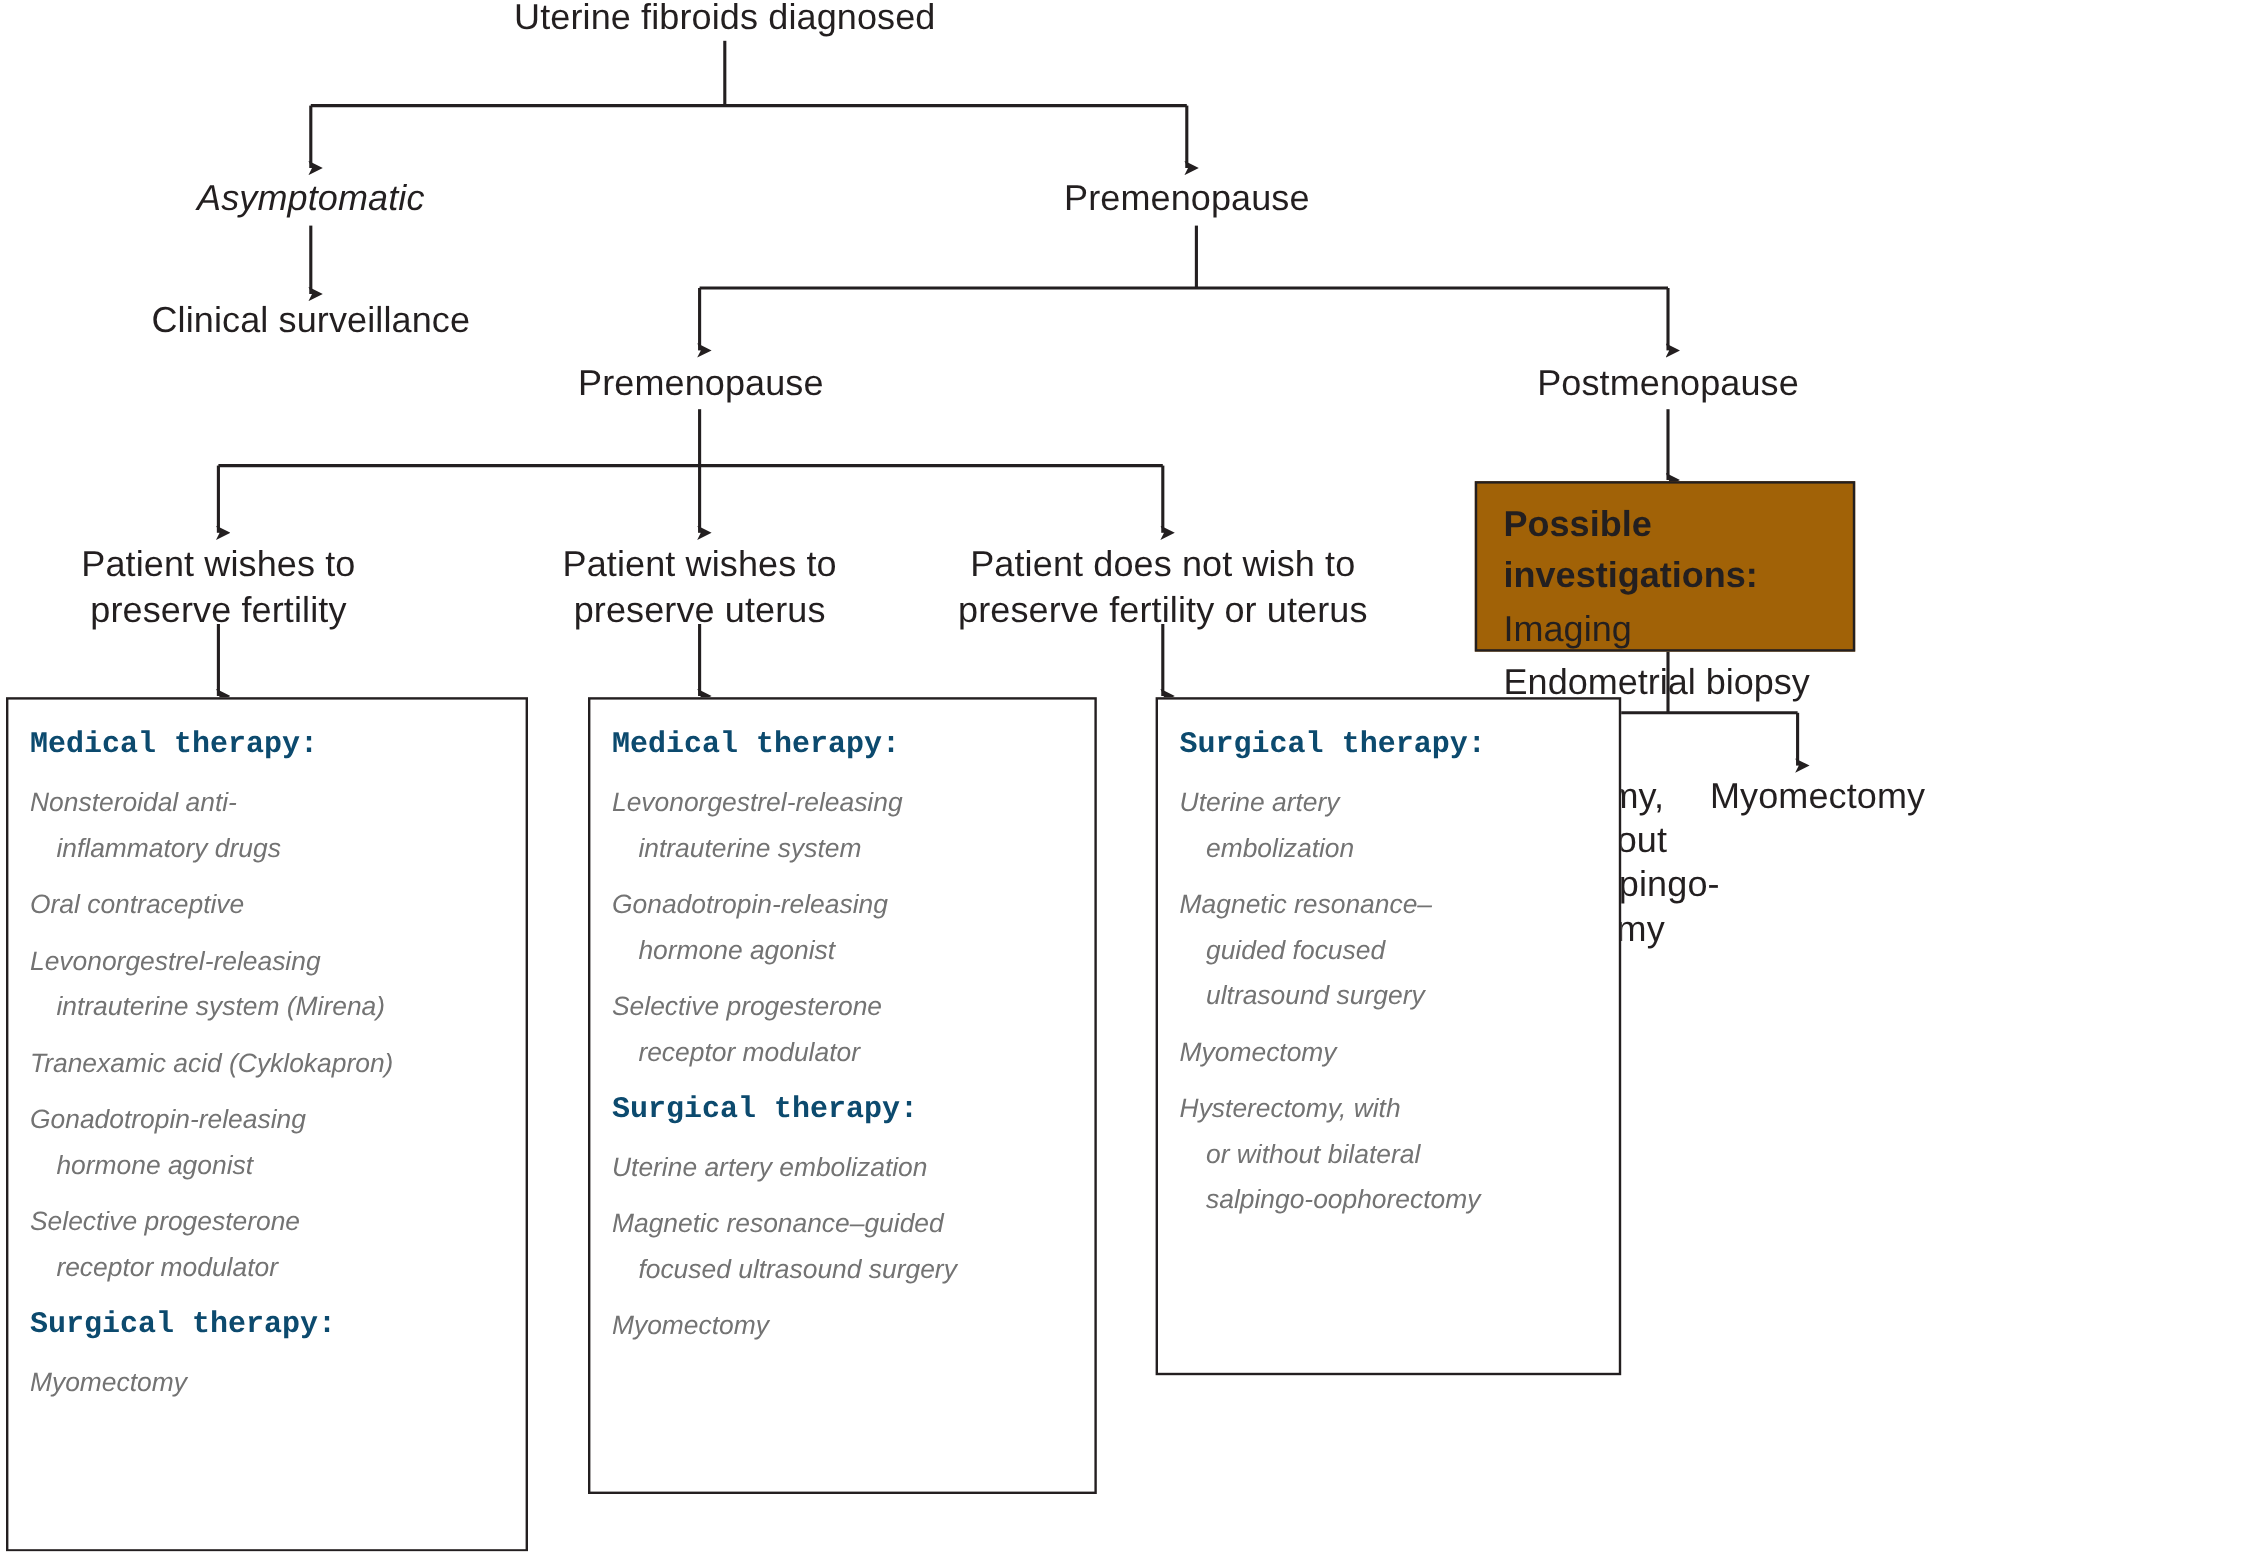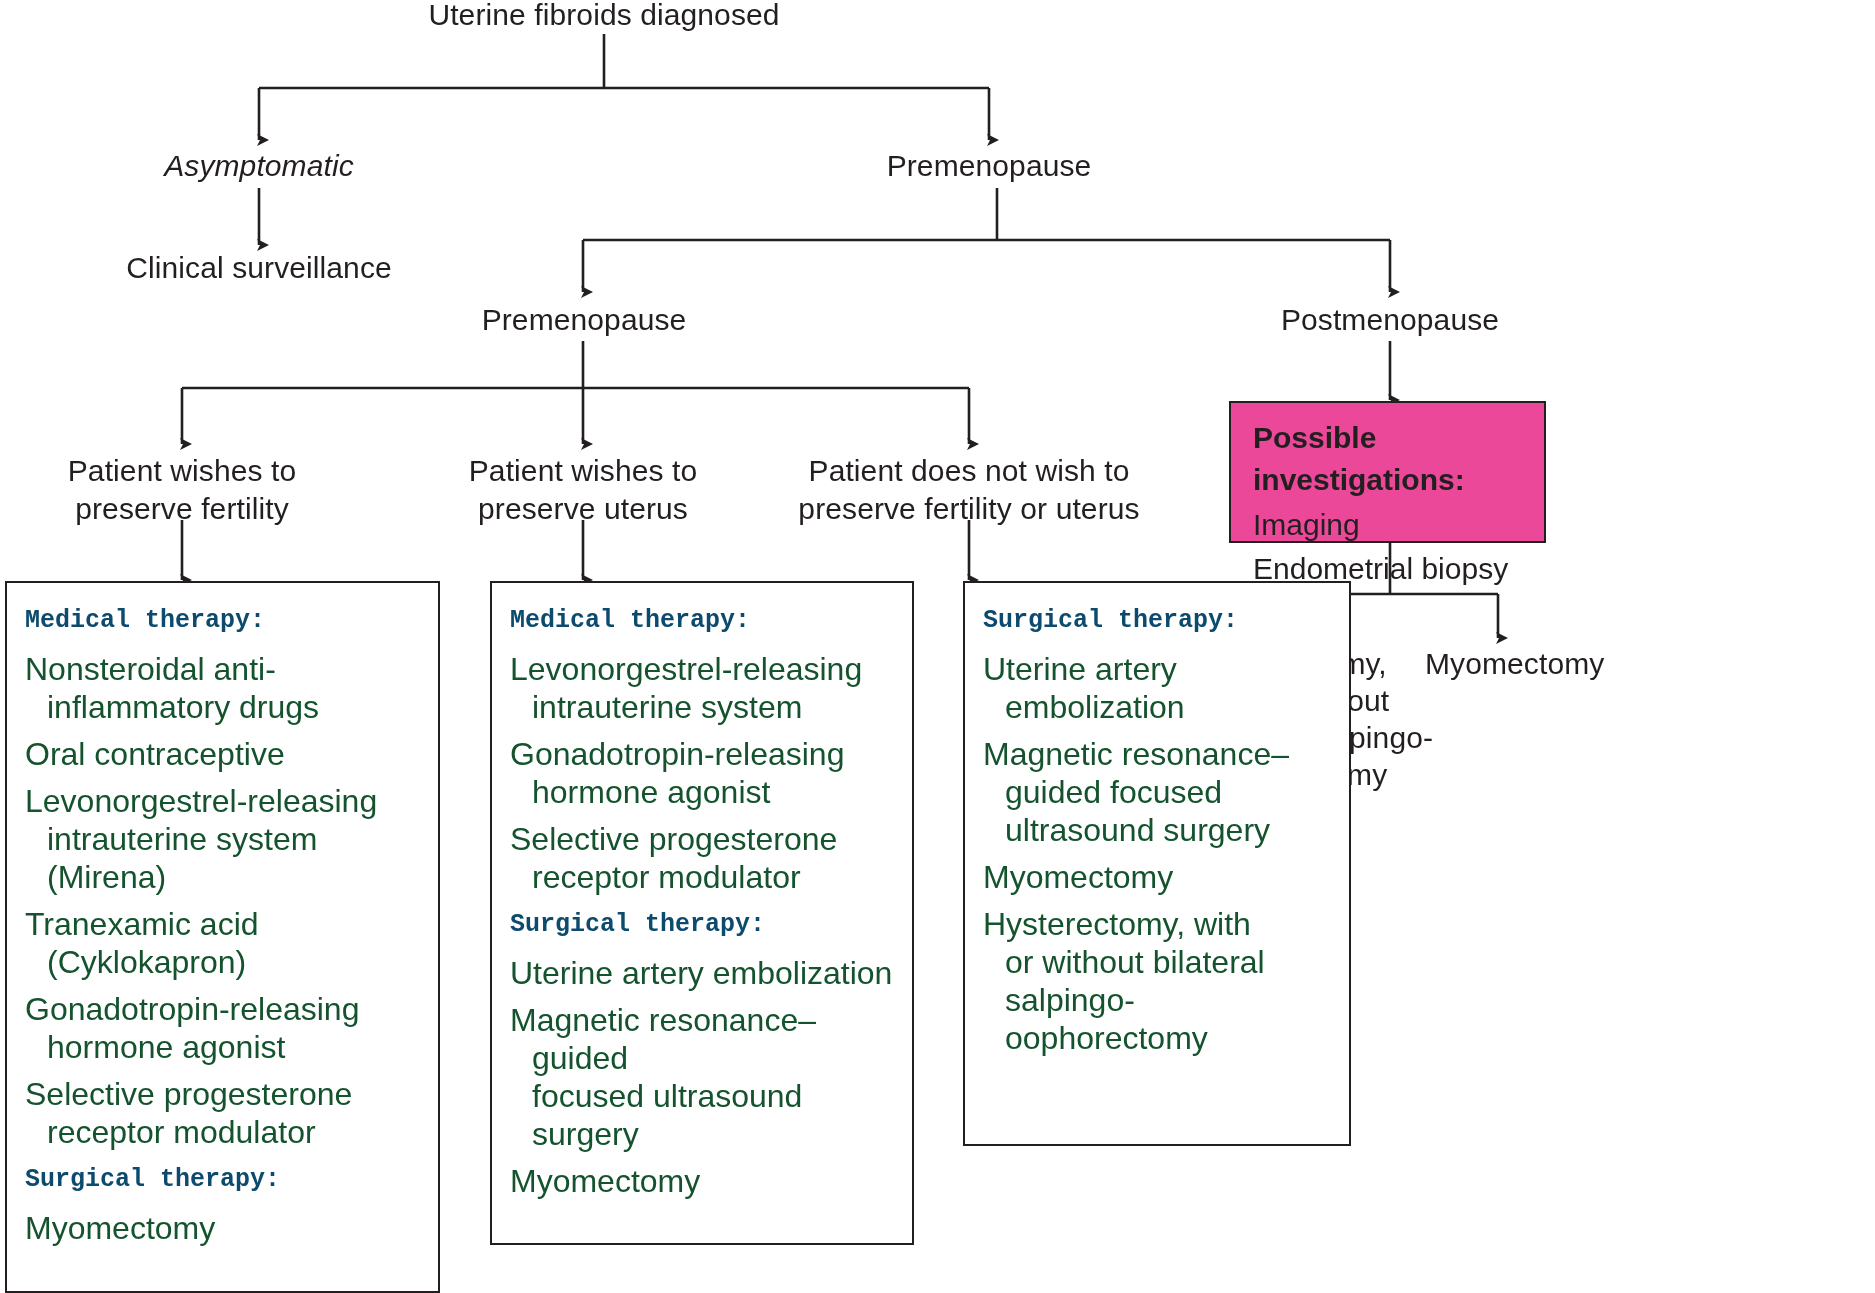--- a/index.html
+++ b/index.html
@@ -51,33 +51,34 @@
   }
   .box-heading {
     font-size: 25px;
     line-height: 40px;
     font-weight: bold;
     color: #0c4a6e;
     margin: 0 0 9px 0;
     font-family: Liberation Mono, monospace;
   }
   .box-item {
-    font-size: 32px;
+    font-size: 22px;
     line-height: 38px;
-    color: #14532d;
+    color: #737373;
     margin: 0 0 9px 0;
     padding-left: 22px;
     text-indent: -22px;
     white-space: pre-line;
+    font-style: italic;
   }
   .inv-box {
     position: absolute;
     box-sizing: border-box;
     border: 2.5px solid #231f20;
-    background: #ec4899;
+    background: #a16207;
     padding: 14px 16px 16px 22px;
   }
   .inv-heading {
     font-size: 30px;
     line-height: 42px;
     font-weight: bold;
     color: #231f20;
     margin: 0 0 2px 0;
   }
   .inv-item {

